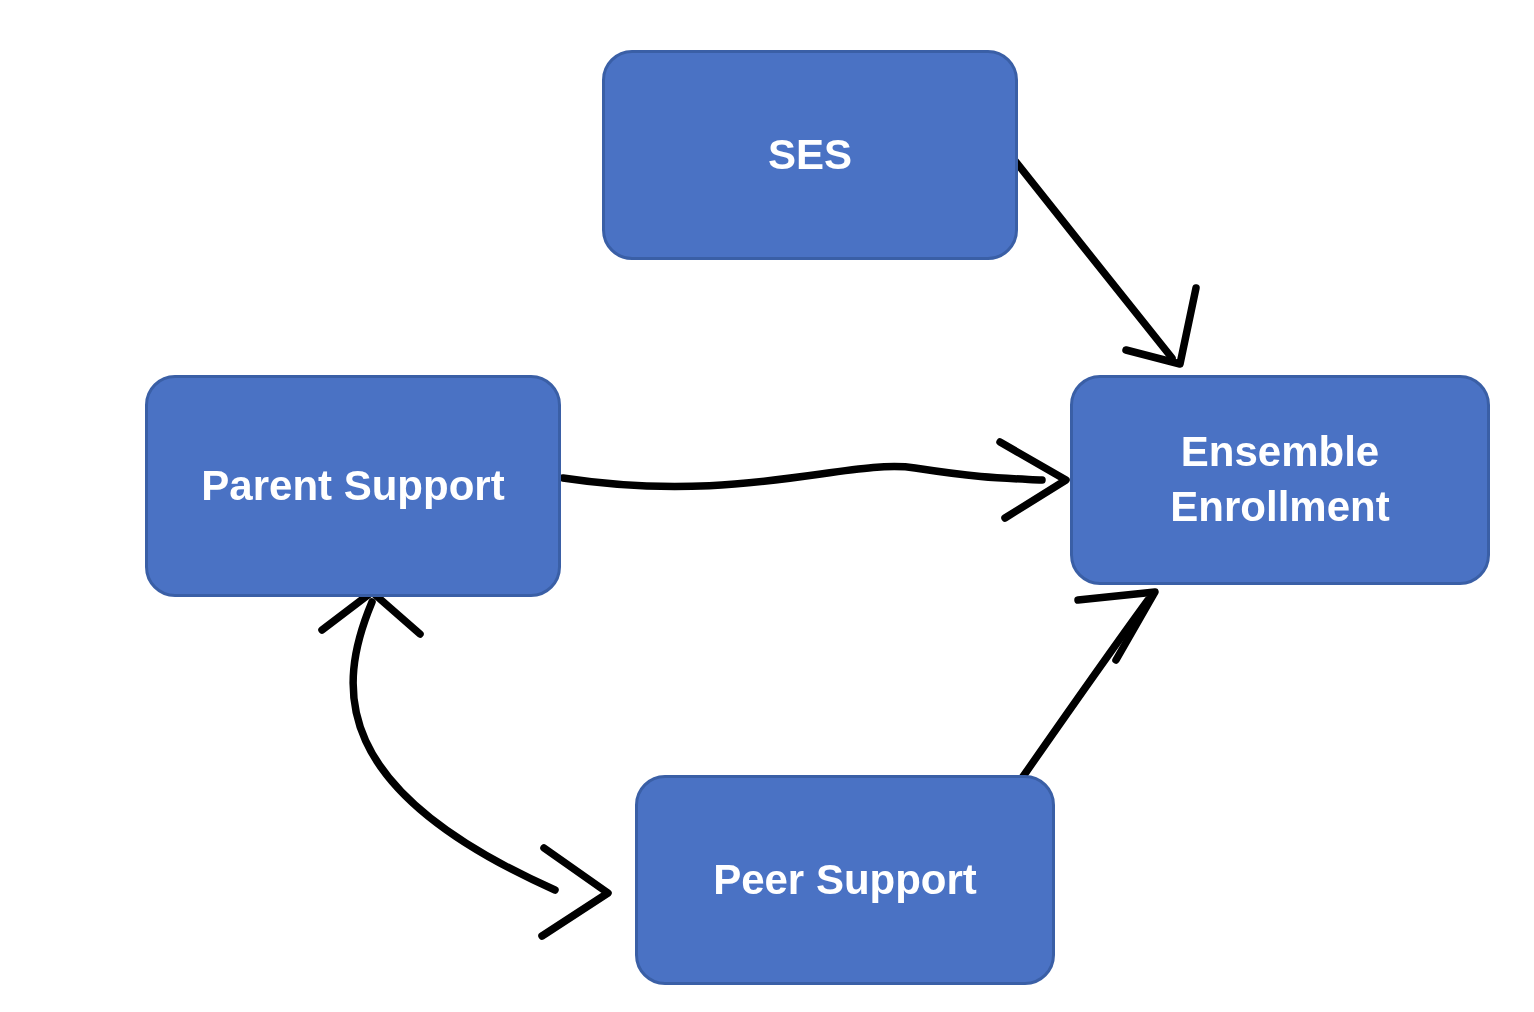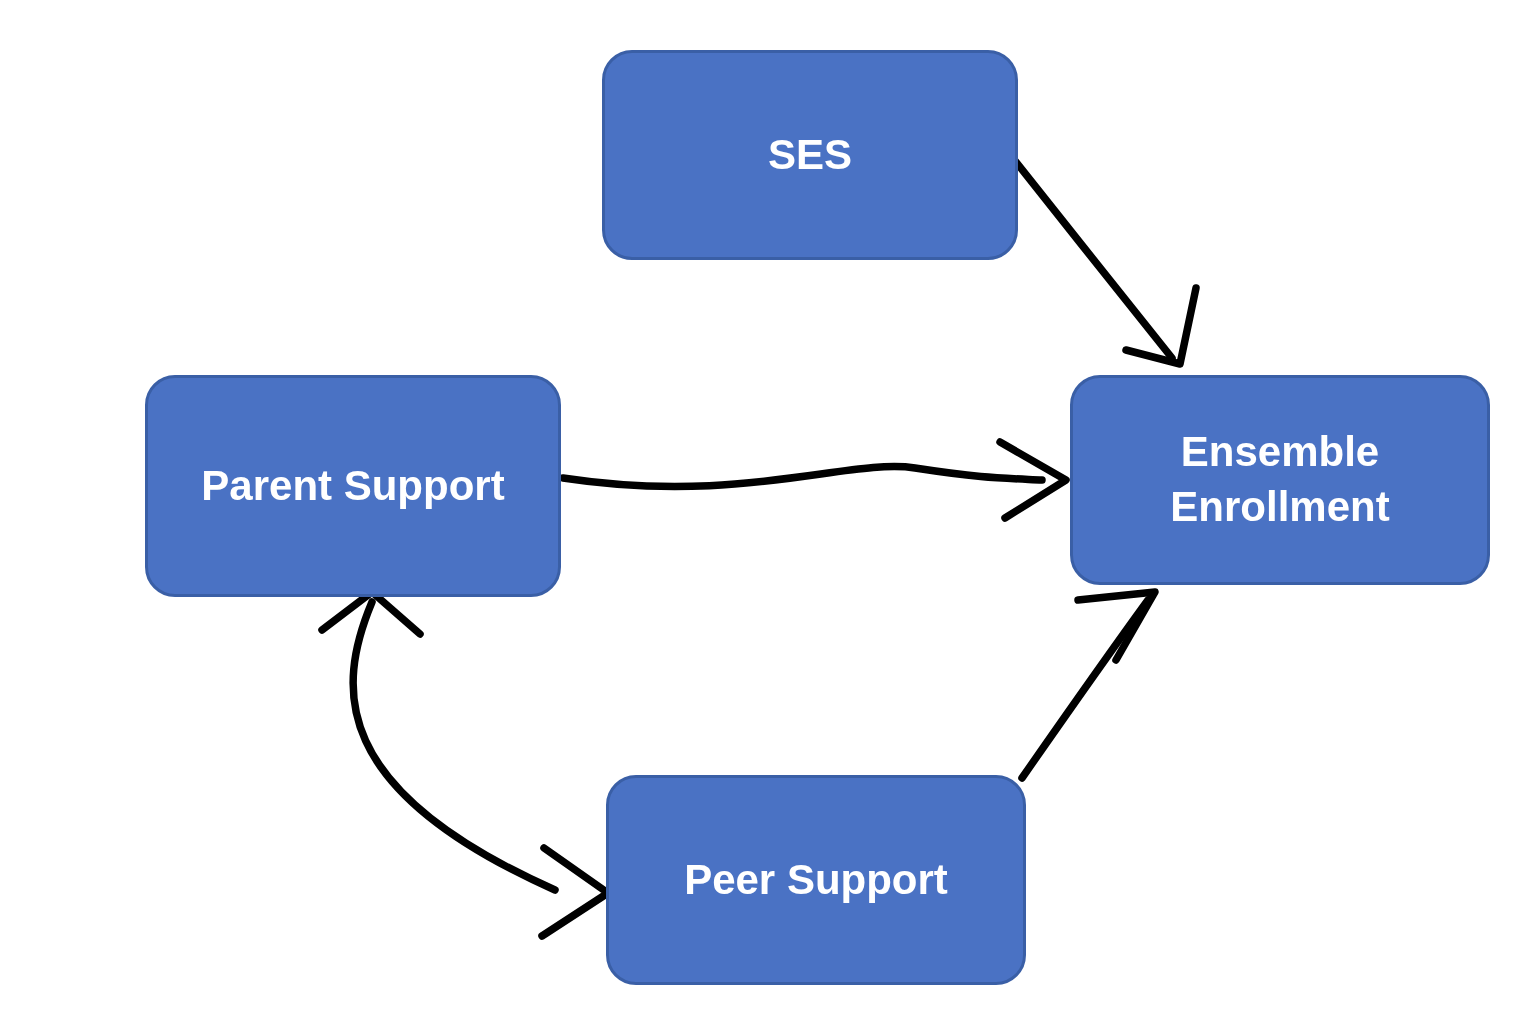--- a/index.html
+++ b/index.html
@@ -44,21 +44,21 @@
   .node .label {
     color: var(--node-text, #ffffff);
     font-size: 42px;
     font-weight: 700;
     line-height: 1.3;
   }
   .node-ses { left: 590px; top: 50px; width: 416px; height: 210px; margin-left: 12px; }
   .node-parent-support { left: 145px; top: 375px; width: 416px; height: 222px; }
   .node-ensemble-enrollment { left: 1070px; top: 375px; width: 420px; height: 210px; }
   .node-ensemble-enrollment .label { max-width: 330px; }
-  .node-peer-support { left: 606px; top: 775px; width: 420px; height: 210px; }
+  .node-peer-support { left: 635px; top: 775px; width: 420px; height: 210px; }
 </style>
 </head>
 <body>
 
 <div class="canvas">
 
   <svg class="arrow-layer" viewBox="0 0 1534 1012" xmlns="http://www.w3.org/2000/svg">
 
     <g>
       <path d="M 1008 152 C 1060 218, 1122 295, 1172 358"></path>

